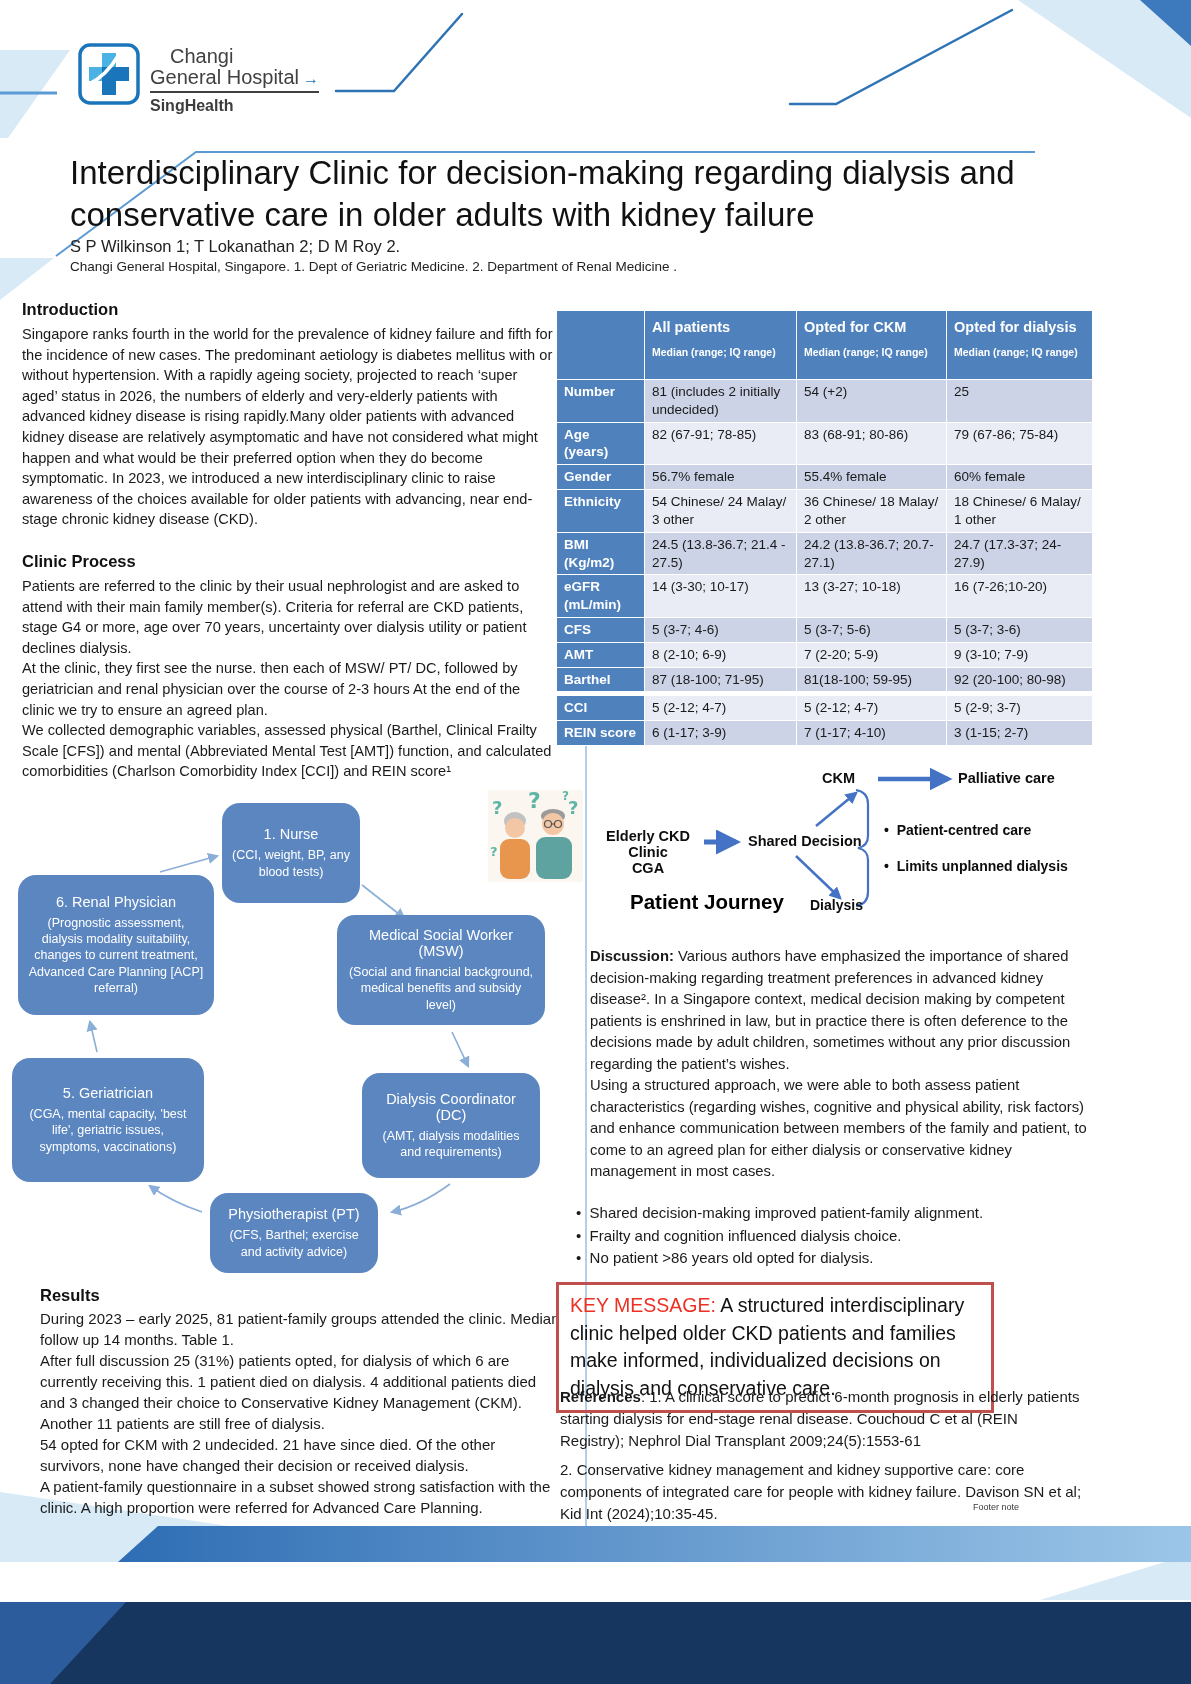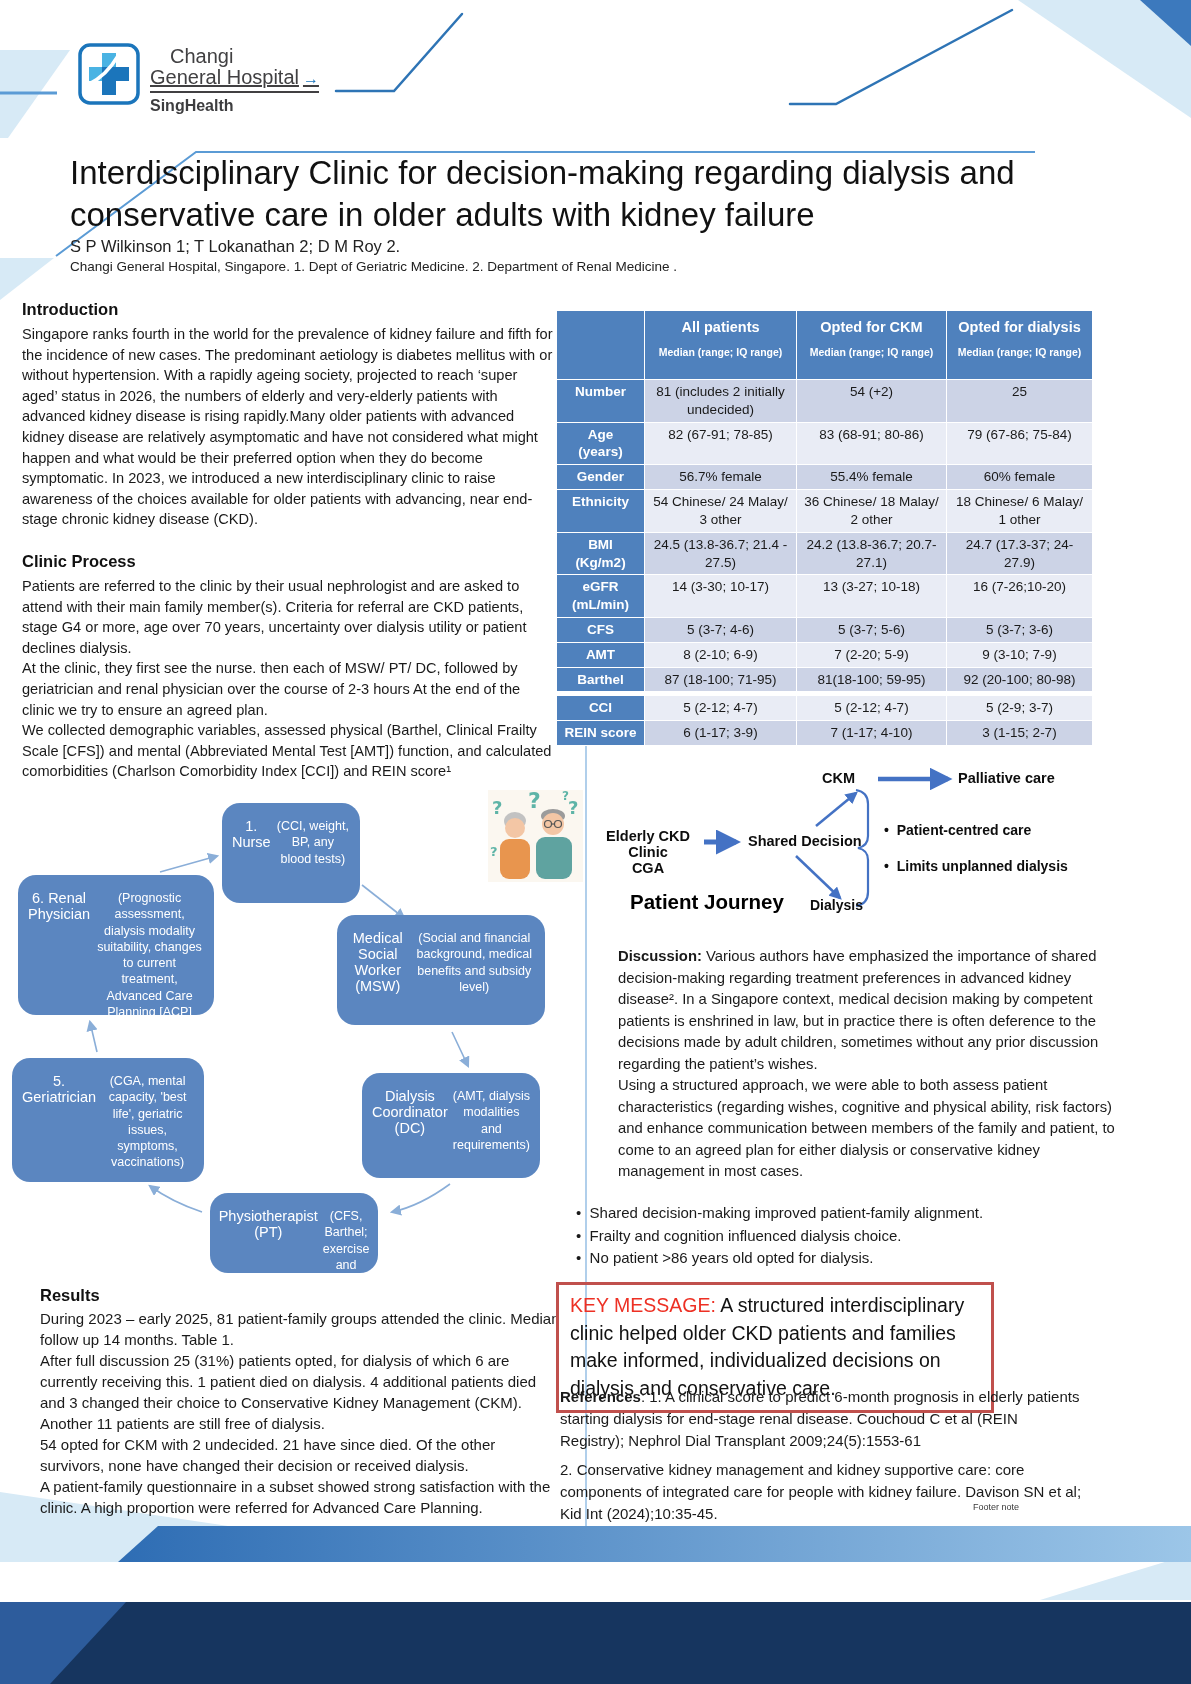--- a/index.html
+++ b/index.html
@@ -5,55 +5,55 @@
   html,body{margin:0;padding:0;background:#888;}
   #poster{position:relative;width:1191px;height:1684px;background:#fff;
           font-family:"Liberation Sans",sans-serif;color:#1a1a1a;overflow:hidden;margin:0 auto;}
   .abs{position:absolute;}
   .z1{z-index:2;}
   #deco{position:absolute;left:0;top:0;z-index:1;pointer-events:none;}
 
   
   .logo-text{position:absolute;left:150px;top:46px;line-height:1.05;color:#414042;}
   .logo-l1{font-size:20px;margin-left:20px;}
-  .logo-l2{font-size:20px;border-bottom:2px solid #414042;padding-bottom:3px;display:inline-block;text-decoration:underline;}
+  .logo-l2{font-size:20px;border-bottom:2px solid #414042;padding-bottom:3px;display:inline-block;}
   .logo-arrow{color:#1b75bb;font-size:16px;padding-left:4px;}
   .logo-l3{font-size:16px;margin-top:5px;font-weight:700;color:#3d3d3f;}
 
   .title{position:absolute;left:70px;top:152px;width:1040px;font-size:33px;line-height:1.26;color:#111;}
   .authors{position:absolute;left:70px;top:237px;font-size:16.5px;color:#222;}
   .affil{position:absolute;left:70px;top:259px;font-size:13.5px;color:#222;}
 
   .h2{font-weight:700;font-size:16.5px;color:#111;}
   .body-txt{font-size:14.6px;line-height:20.6px;color:#1a1a1a;text-align:left;}
 
   
   .t1{border-collapse:collapse;table-layout:fixed;width:536px;font-size:13.5px;line-height:1.32;}
-  .t1 td,.t1 th{border:1.5px solid #fff;padding:3px 7px;vertical-align:top;text-align:center;}
+  .t1 td,.t1 th{border:1.5px solid #fff;padding:3px 7px;vertical-align:top;text-align:left;}
   .t1 th{background:#4f81bd;color:#fff;font-weight:700;font-size:14.5px;height:58px;padding-top:7px;}
   .t1 .sub{font-size:10.5px;margin-top:9px;font-weight:700;}
   .t1 .lbl{background:#4f81bd;color:#fff;font-weight:700;}
   .rd .data{background:#ccd3e6;}
   .rl .data{background:#e9ecf5;}
   .gap td{border-top:5px solid #fff;}
 
   
   .fbox{position:absolute;background:#5b86c0;border-radius:18px;color:#fff;text-align:center;
-        display:flex;flex-direction:row;justify-content:center;gap:5px;padding:15px 10px;
+        display:flex;flex-direction:column;justify-content:center;gap:5px;padding:8px 10px;
         box-sizing:border-box;z-index:2;}
   .ft{font-size:14.5px;}
   .fs{font-size:12.5px;line-height:1.3;}
 
   
   .jl{position:absolute;font-weight:700;font-size:14.5px;color:#0d0d0d;z-index:2;}
   .jbullet{position:absolute;font-weight:700;font-size:14px;color:#0d0d0d;z-index:2;}
   .jbullet::before{content:"\2022\00a0\00a0";}
   .pj{position:absolute;font-weight:700;font-size:20.5px;color:#000;z-index:2;}
 
-  .disc{position:absolute;left:590px;top:946px;width:497px;font-size:14.8px;line-height:21.5px;margin-left:28px;}
+  .disc{position:absolute;left:590px;top:946px;width:497px;font-size:14.8px;line-height:21.5px;}
   .disc .p2{margin-top:0;}
   .dbullets{position:absolute;left:566px;top:1202px;width:510px;font-size:15px;line-height:22.5px;}
   .dbullet{padding-left:26px;text-indent:-16px;}
   .dbullet::before{content:"\2022\00a0\00a0";}
 
   .keybox{position:absolute;left:556px;top:1282px;width:438px;border:3px solid #c0504d;
           padding:7px 11px;font-size:19.5px;line-height:1.42;box-sizing:border-box;color:#111;}
   .keylabel{color:#ed3024;}
 
   .refs{position:absolute;left:560px;top:1386px;width:524px;font-size:15px;line-height:22px;}

